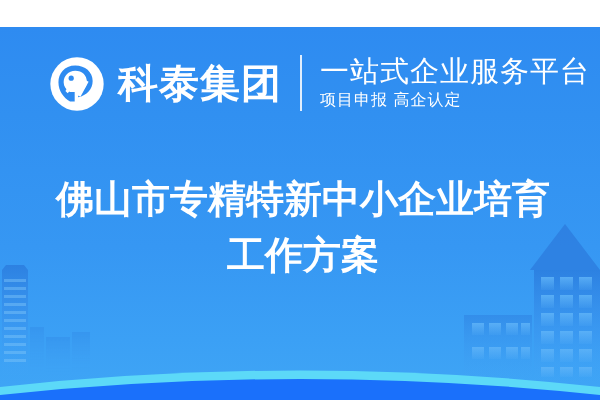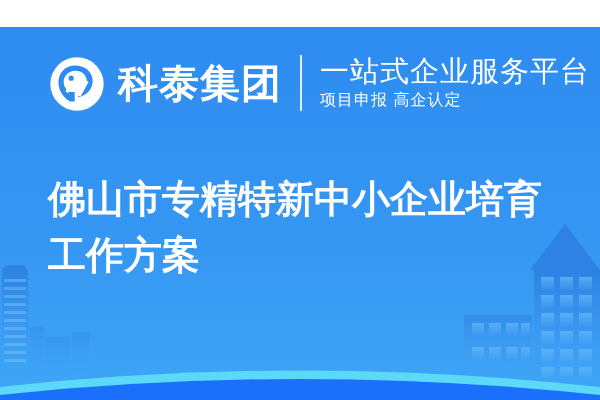--- a/index.html
+++ b/index.html
@@ -99,20 +99,21 @@
   .title {
     position: absolute;
     left: 48px;
     top: 144px;
     width: 510px;
     font-size: 38px;
     font-weight: bold;
     color: #ffffff;
     line-height: 1.48;
     letter-spacing: 0px;
+    text-align: center;
   }
 </style>
 </head>
 <body>
 
 <div class="banner">
 
   <svg class="skyline" viewBox="0 0 600 400" width="600" height="400">
     <defs>
       <linearGradient id="fadeDown" x1="0" y1="0" x2="0" y2="1">

